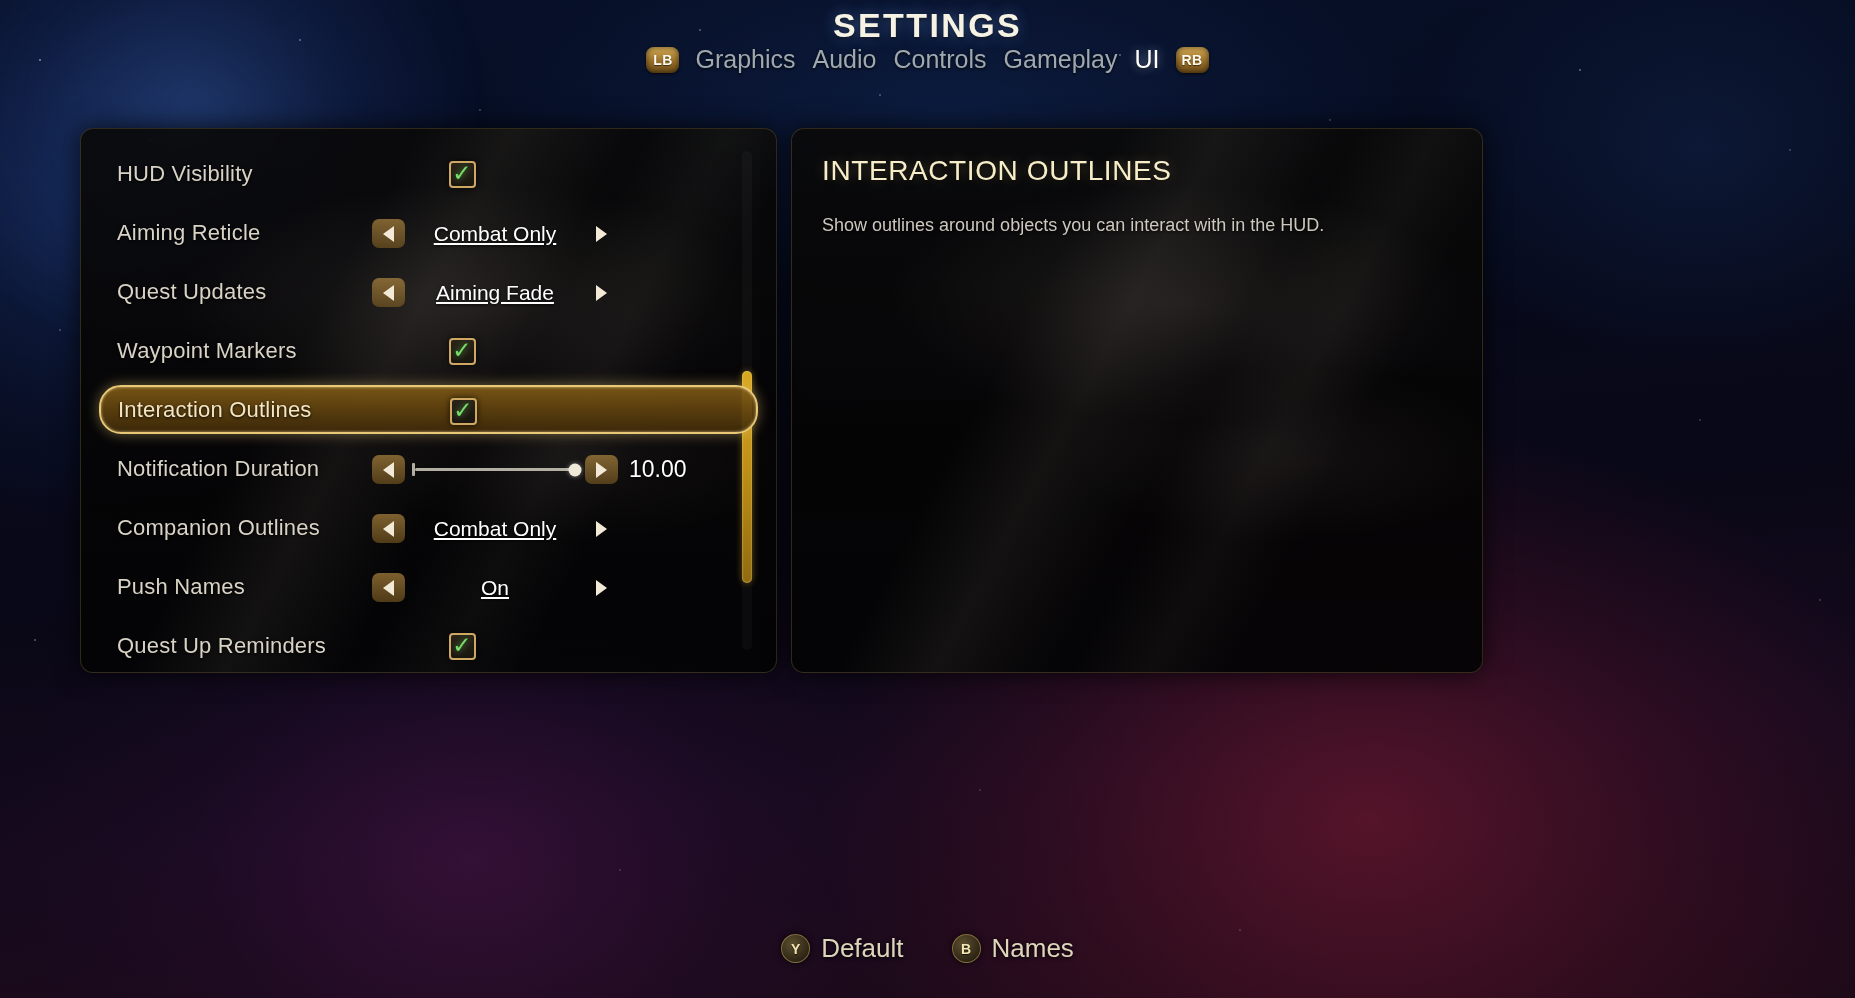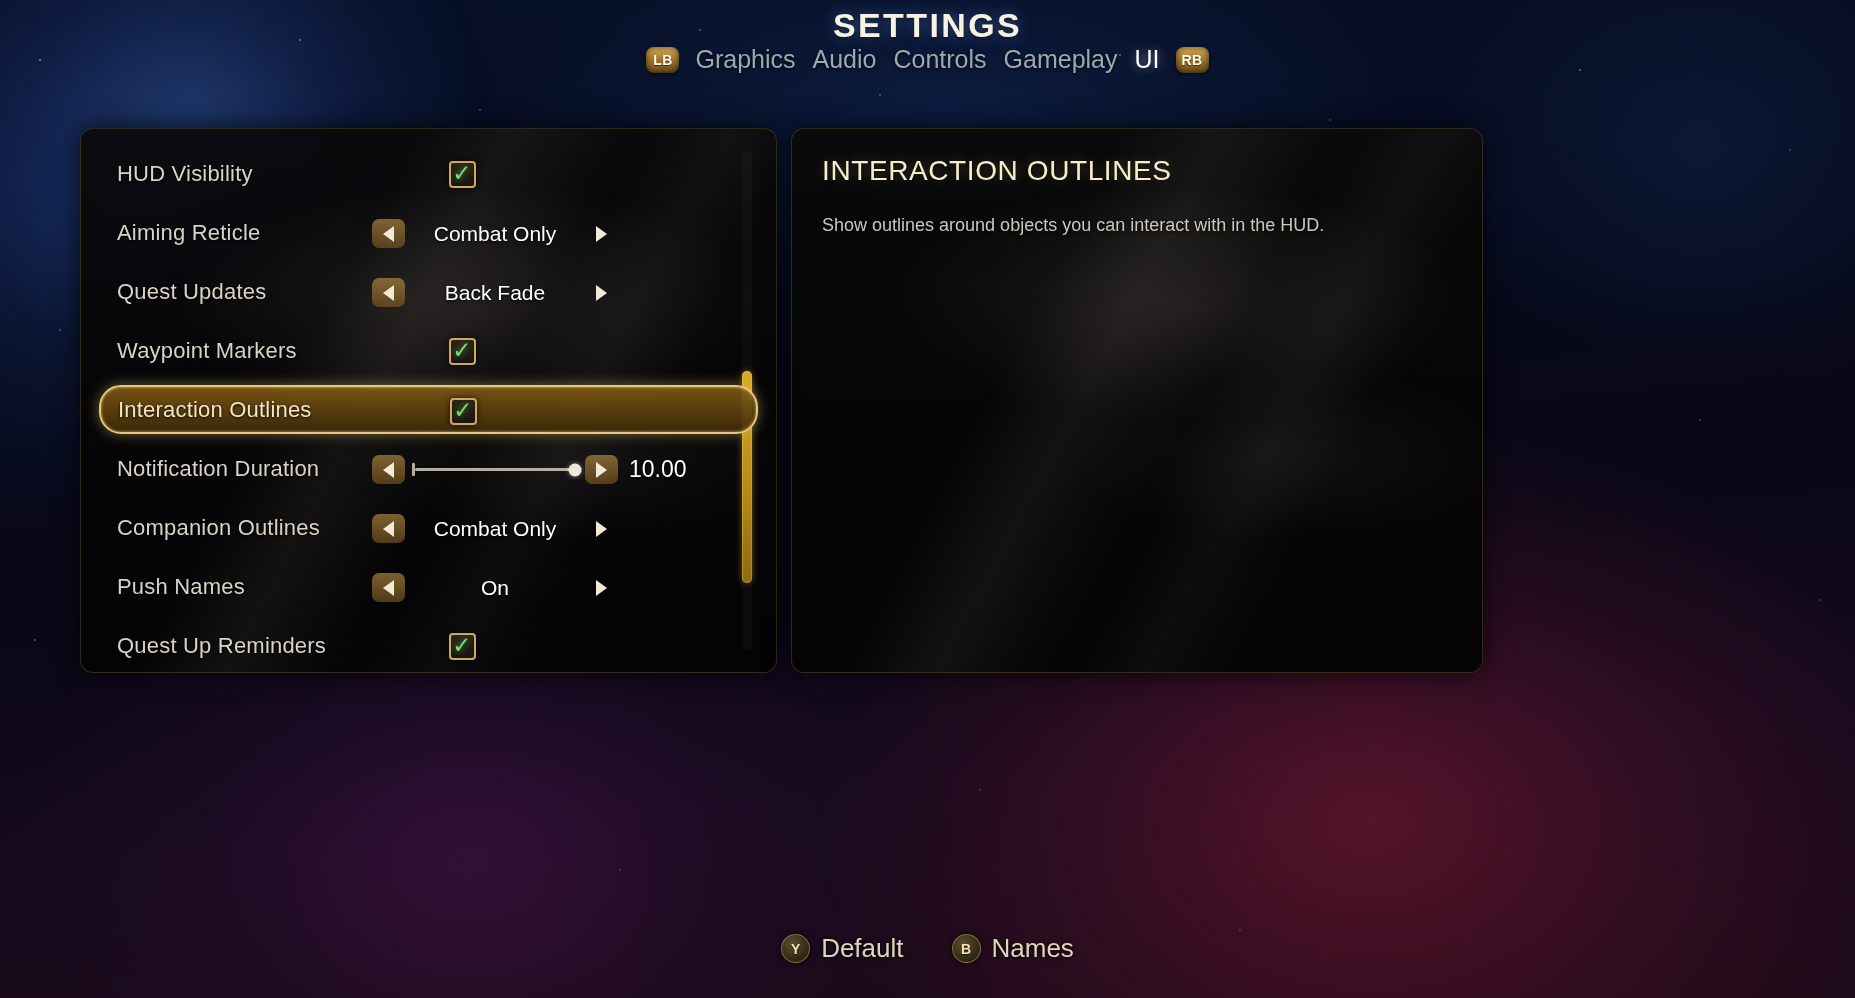--- a/index.html
+++ b/index.html
@@ -150,20 +150,21 @@
     border-top:8px solid transparent; border-bottom:8px solid transparent;
   }
   .arrow.left i{ border-right:11px solid #f2ead6; }
   .arrow.right i{ border-left:11px solid #f2ead6; }
 
   .optval{
     width:180px; text-align:center;
     font-size:21px; color:#ffffff;
     text-shadow:0 1px 3px rgba(0,0,0,0.9);
     white-space:nowrap;
+    text-decoration:underline;
   }
 
   
   .checkbox{
     width:27px; height:27px; border-radius:4px;
     border:2px solid #cfa864;
     background:linear-gradient(180deg,#2a2318 0%,#191510 100%);
     display:flex; align-items:center; justify-content:center;
     box-shadow:0 0 6px rgba(0,0,0,0.7);
     cursor:pointer;
@@ -294,21 +295,21 @@
               <i></i>
             </div>
           </div>
         </div>
         <div class="row">
           <span class="label">Quest Updates</span>
           <div class="ctrl">
             <div class="arrow left">
               <i></i>
             </div>
-            <div class="optval">Back Fade</div>
+            <div class="optval">Aiming Fade</div>
             <div class="arrow right plain">
               <i></i>
             </div>
           </div>
         </div>
         <div class="row">
           <span class="label">Waypoint Markers</span>
           <div class="ctrl" style="left: 272px;">
             <div class="cbwrap">
               <div class="checkbox">

